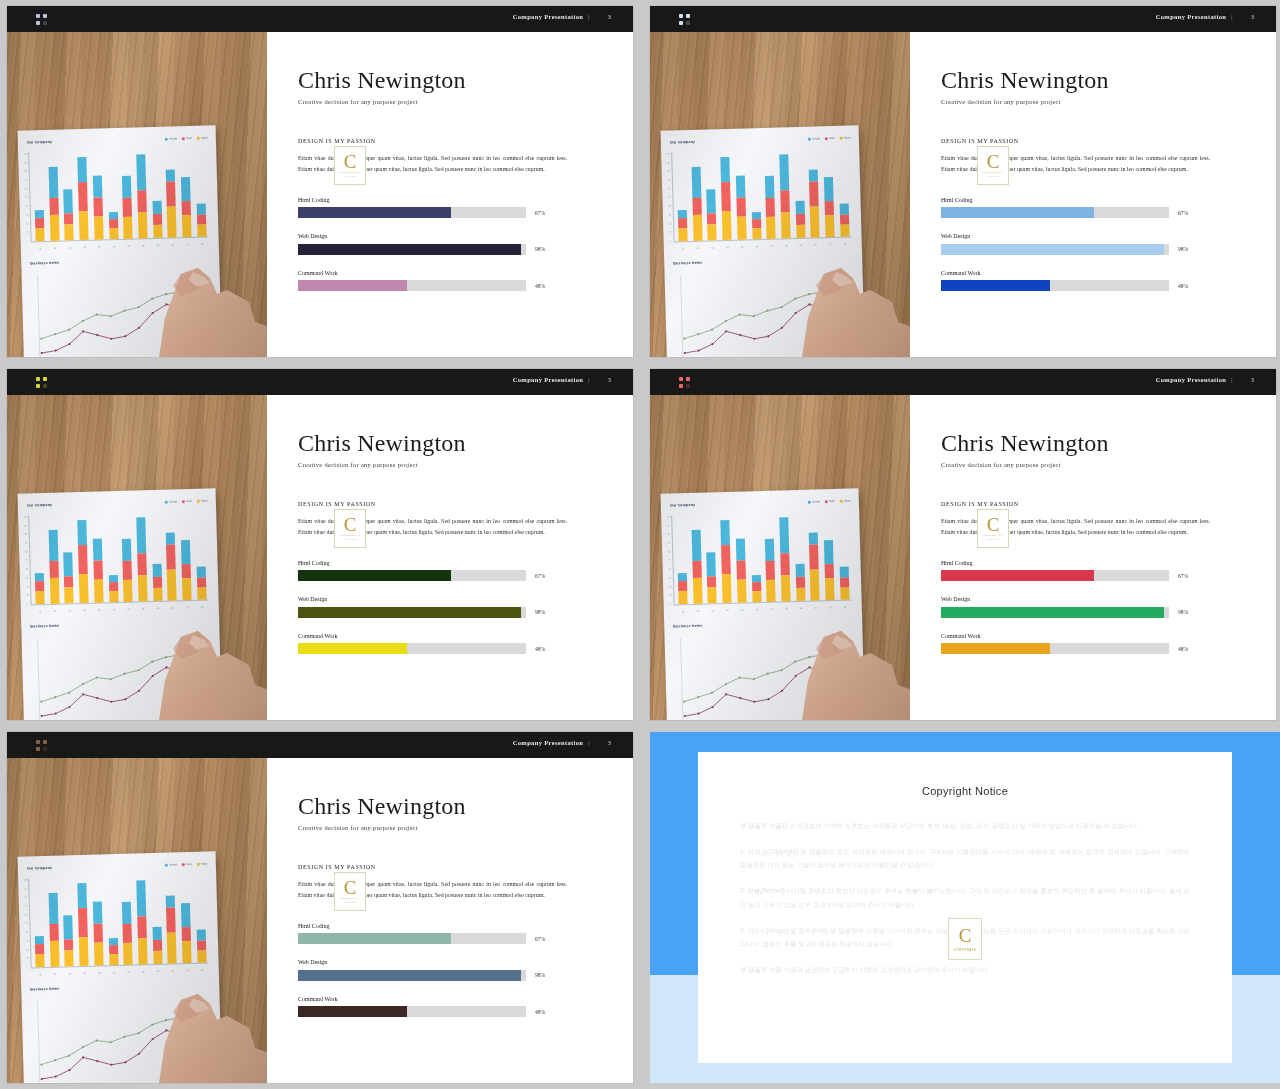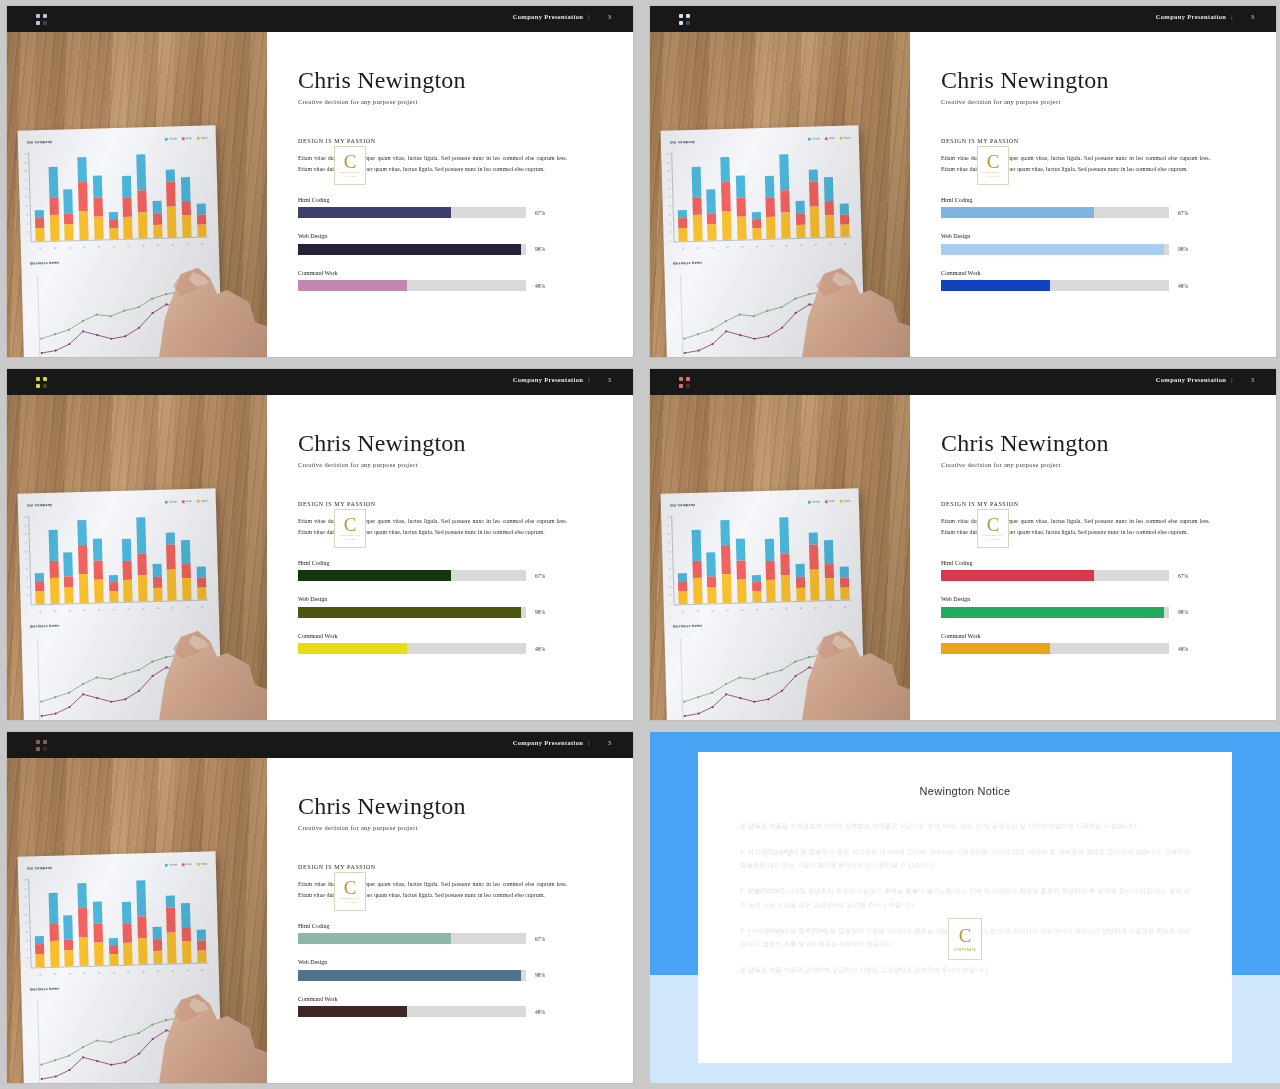--- a/index.html
+++ b/index.html
@@ -1186,21 +1186,21 @@
               </div>
             </div>
           </div>
       </div>
     </div>
     </div>
 
   <div class="cell right">
     <div class="copy-wrap">
       <div class="copy-card">
-        <div class="c-en">Newington Notice</div>
+        <div class="c-en">Copyright Notice</div>
         <div class="c-body">
             <div class="c-p">본 템플릿 제품은 저작권법에 의하여 보호받는 저작물로 무단으로 복제, 배포, 전송, 전시, 공중송신 및 기타의 방법으로 이용하실 수 없습니다.</div>
             <div class="c-p">1. 저작권(Copyright) 본 템플릿의 모든 저작권은 제작사에 있으며 구매자는 사용권만을 가지게 되며, 재판매 및 재배포는 엄격히 금지되어 있습니다. 구매하신 템플릿은 개인 또는 기업의 업무용 목적으로만 사용하실 수 있습니다.</div>
             <div class="c-p">2. 환불(Refund) 디지털 콘텐츠의 특성상 다운로드 후에는 환불이 불가능합니다. 구매 전 미리보기 화면을 충분히 확인하신 후 결제해 주시기 바랍니다. 결제 오류 등의 사유가 있을 경우 고객센터로 문의해 주시기 바랍니다.</div>
             <div class="c-p">3. 이미지(Image) 및 폰트(Font) 본 템플릿에 사용된 이미지와 폰트는 상업적 이용이 가능한 무료 라이선스 자료이거나 제작사가 정당하게 사용권을 확보한 자료입니다. 별도의 추출 및 2차 배포는 허용되지 않습니다.</div>
             <div class="c-p">본 템플릿 제품 이용과 관련하여 궁금하신 사항은 고객센터로 문의하여 주시기 바랍니다.</div>
           </div>
         <div class="c-logo">
           <span class="wm-c">C</span>
           <span class="wm-s">CORPORATE</span>

